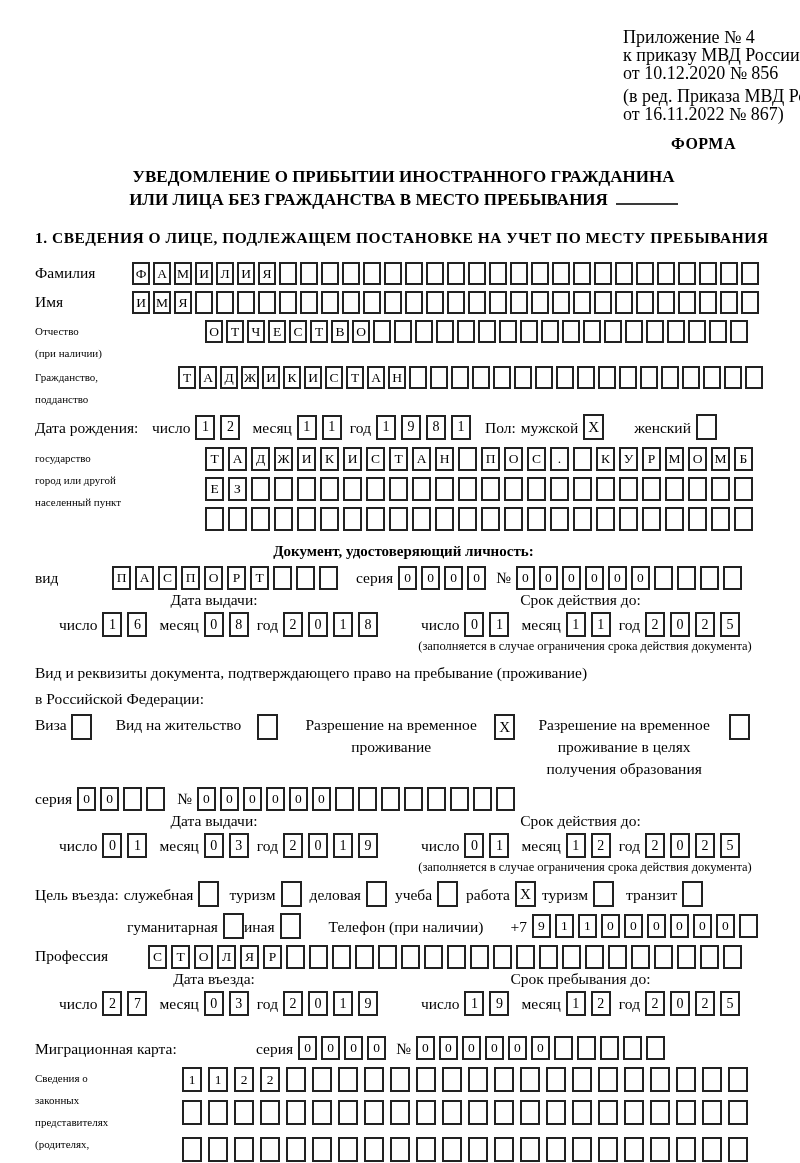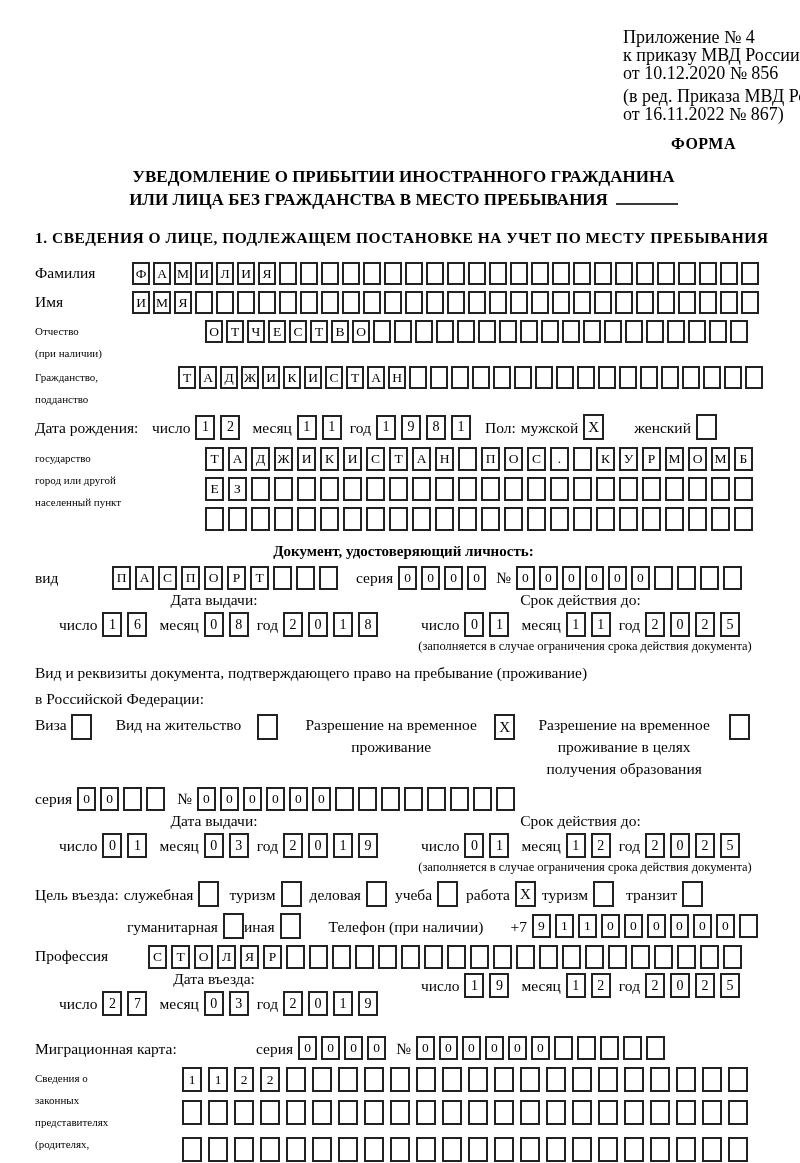--- a/index.html
+++ b/index.html
@@ -622,20 +622,21 @@
         <span class="dl" style="margin-left:8px">год</span>
         <span class="cells date">
             <span class="cell">2</span>
             <span class="cell">0</span>
             <span class="cell">1</span>
             <span class="cell">9</span>
           </span>
       </div>
     </div>
     <div class="dcol right">
+      <div class="dhead">Срок пребывания до:</div>
       <div class="dline">
         <span class="dl">число</span>
         <span class="cells date">
             <span class="cell">1</span>
             <span class="cell">9</span>
           </span>
         <span class="dl gap">месяц</span>
         <span class="cells date">
             <span class="cell">1</span>
             <span class="cell">2</span>

